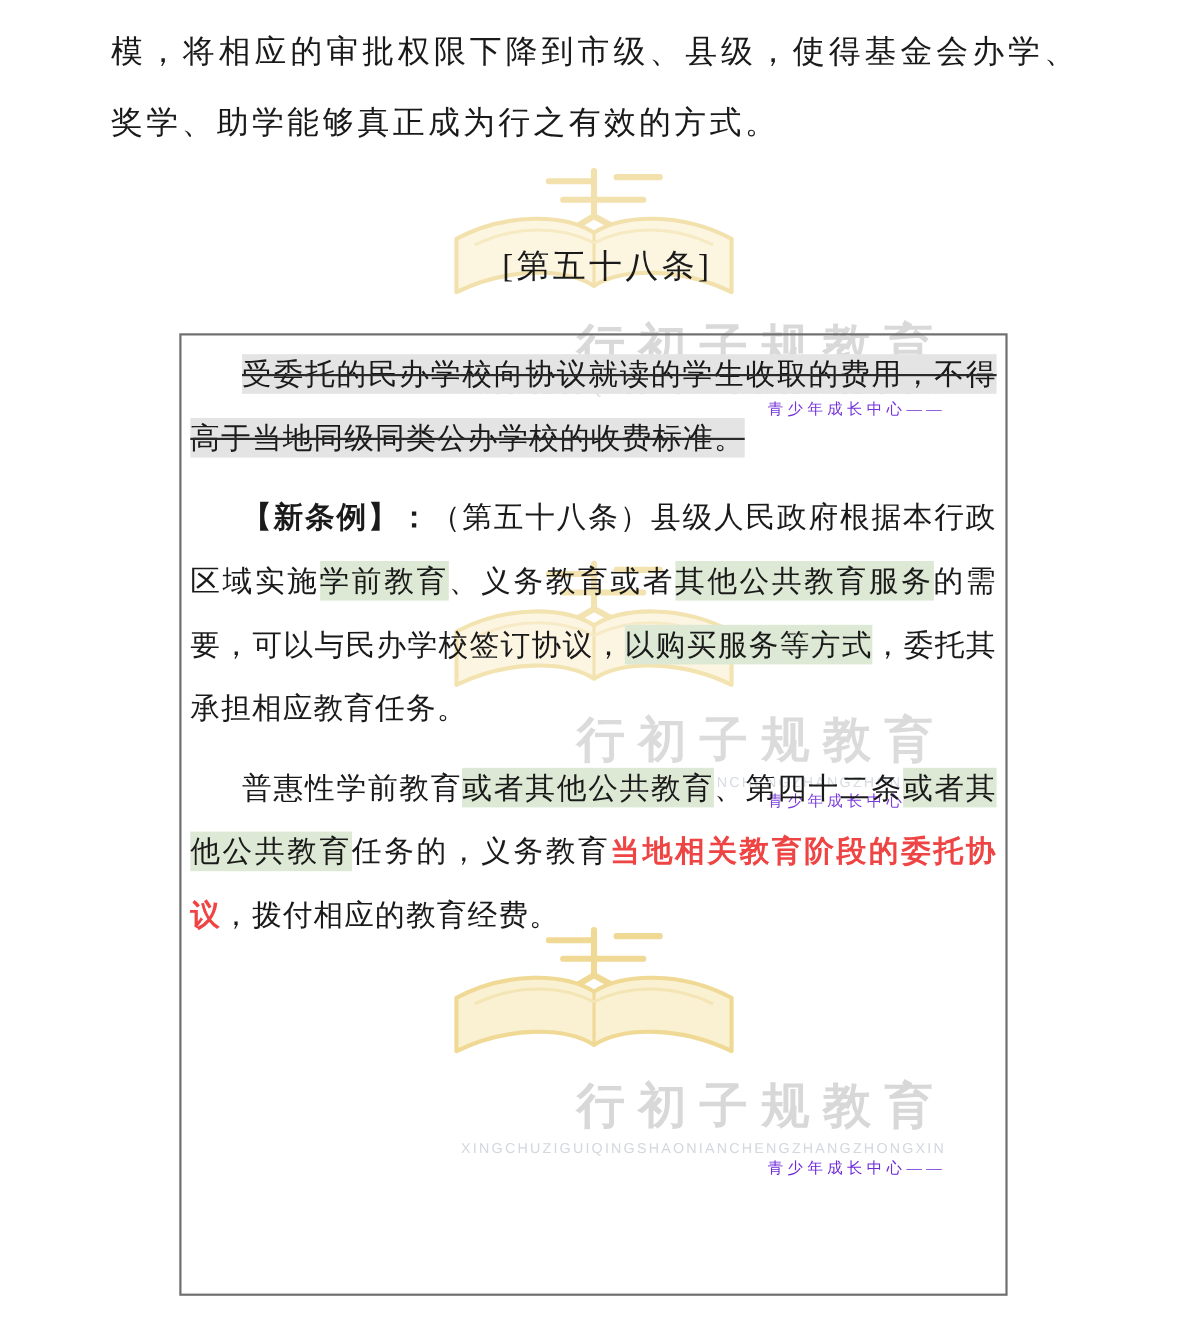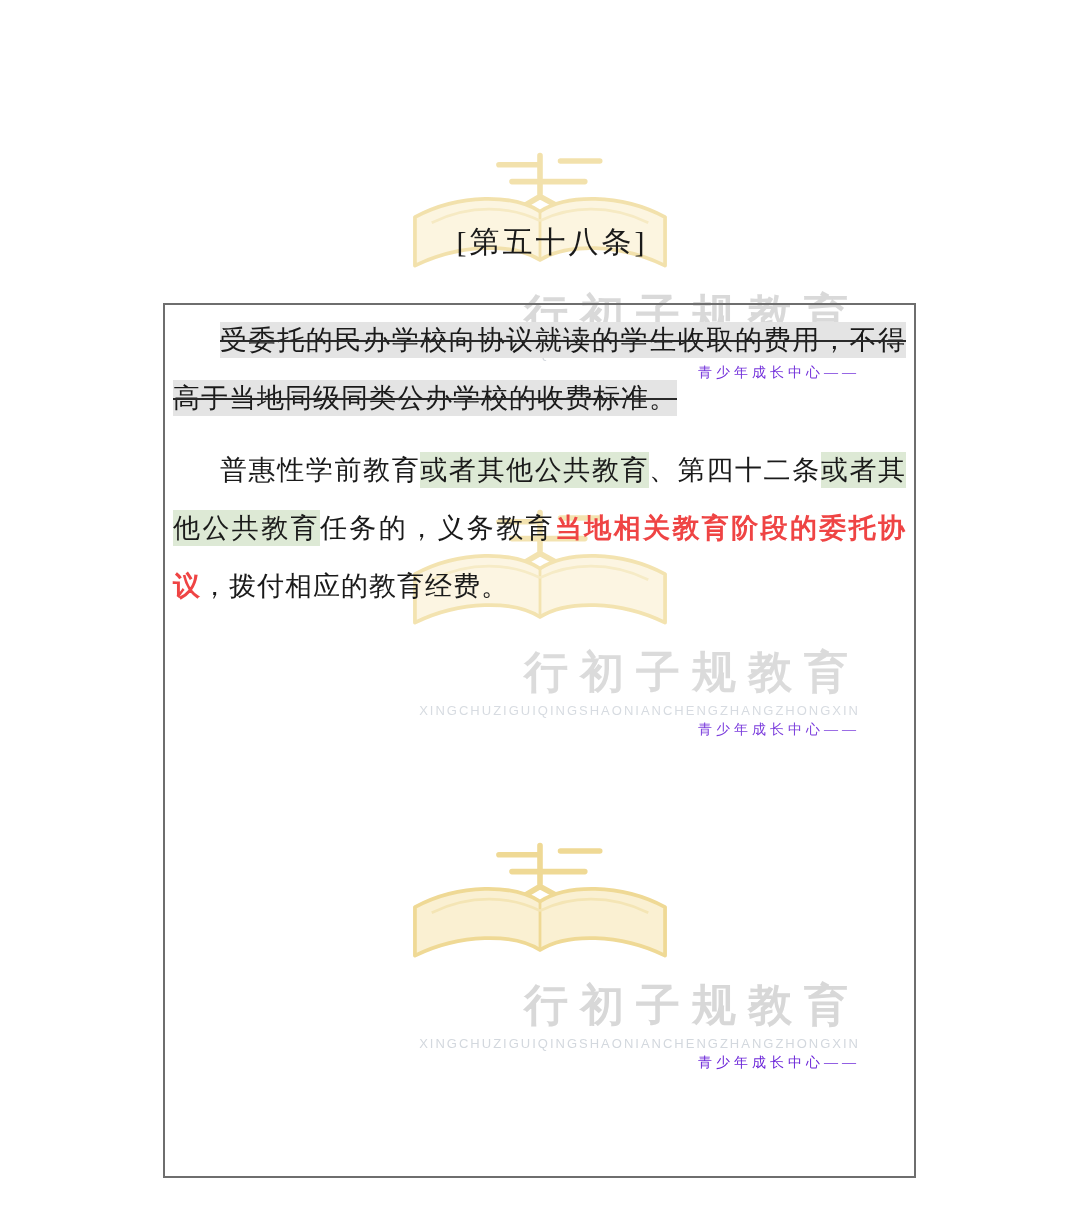--- a/index.html
+++ b/index.html
@@ -102,26 +102,28 @@
         <path d="M34 80 C75 60 118 62 150 78 M266 80 C225 60 182 62 150 78" fill="none" stroke="#f4e5b5" stroke-width="3"></path>
       </svg>
       <div class="wm-cn">行初子规教育</div>
       <div class="wm-py">XINGCHUZIGUIQINGSHAONIANCHENGZHANGZHONGXIN</div>
       <div class="wm-sub">青少年成长中心——</div>
     </div>
   </div>
 
   <div class="content">
 
+    <p class="intro">模，将相应的审批权限下降到市级、县级，使得基金会办学、奖学、助学能够真正成为行之有效的方式。</p>
 
     <div class="heading">[第五十八条]</div>
 
     <div class="compare-box">
 
 
       <p class="para"><span class="strike">受委托的民办学校向协议就读的学生收取的费用，不得高于当地同级同类公办学校的收费标准。</span></p>
 
+      <p class="para"><span class="bold">【新条例】：</span><span>（第五十八条）县级人民政府根据本行政区域实施</span><span class="green">学前教育</span><span>、义务教育或者</span><span class="green">其他公共教育服务</span><span>的需要，可以与民办学校签订协议，</span><span class="green">以购买服务等方式</span><span>，委托其承担相应教育任务。</span></p>
 
       <p class="para"><span>普惠性学前教育</span><span class="green">或者其他公共教育</span><span>、第四十二条</span><span class="green">或者其他公共教育</span><span>任务的，义务教育</span><span class="red">当地相关教育阶段的委托协议</span><span>，拨付相应的教育经费。</span></p>
 
     </div>
   </div>
 </div>
 
 </body></html>

